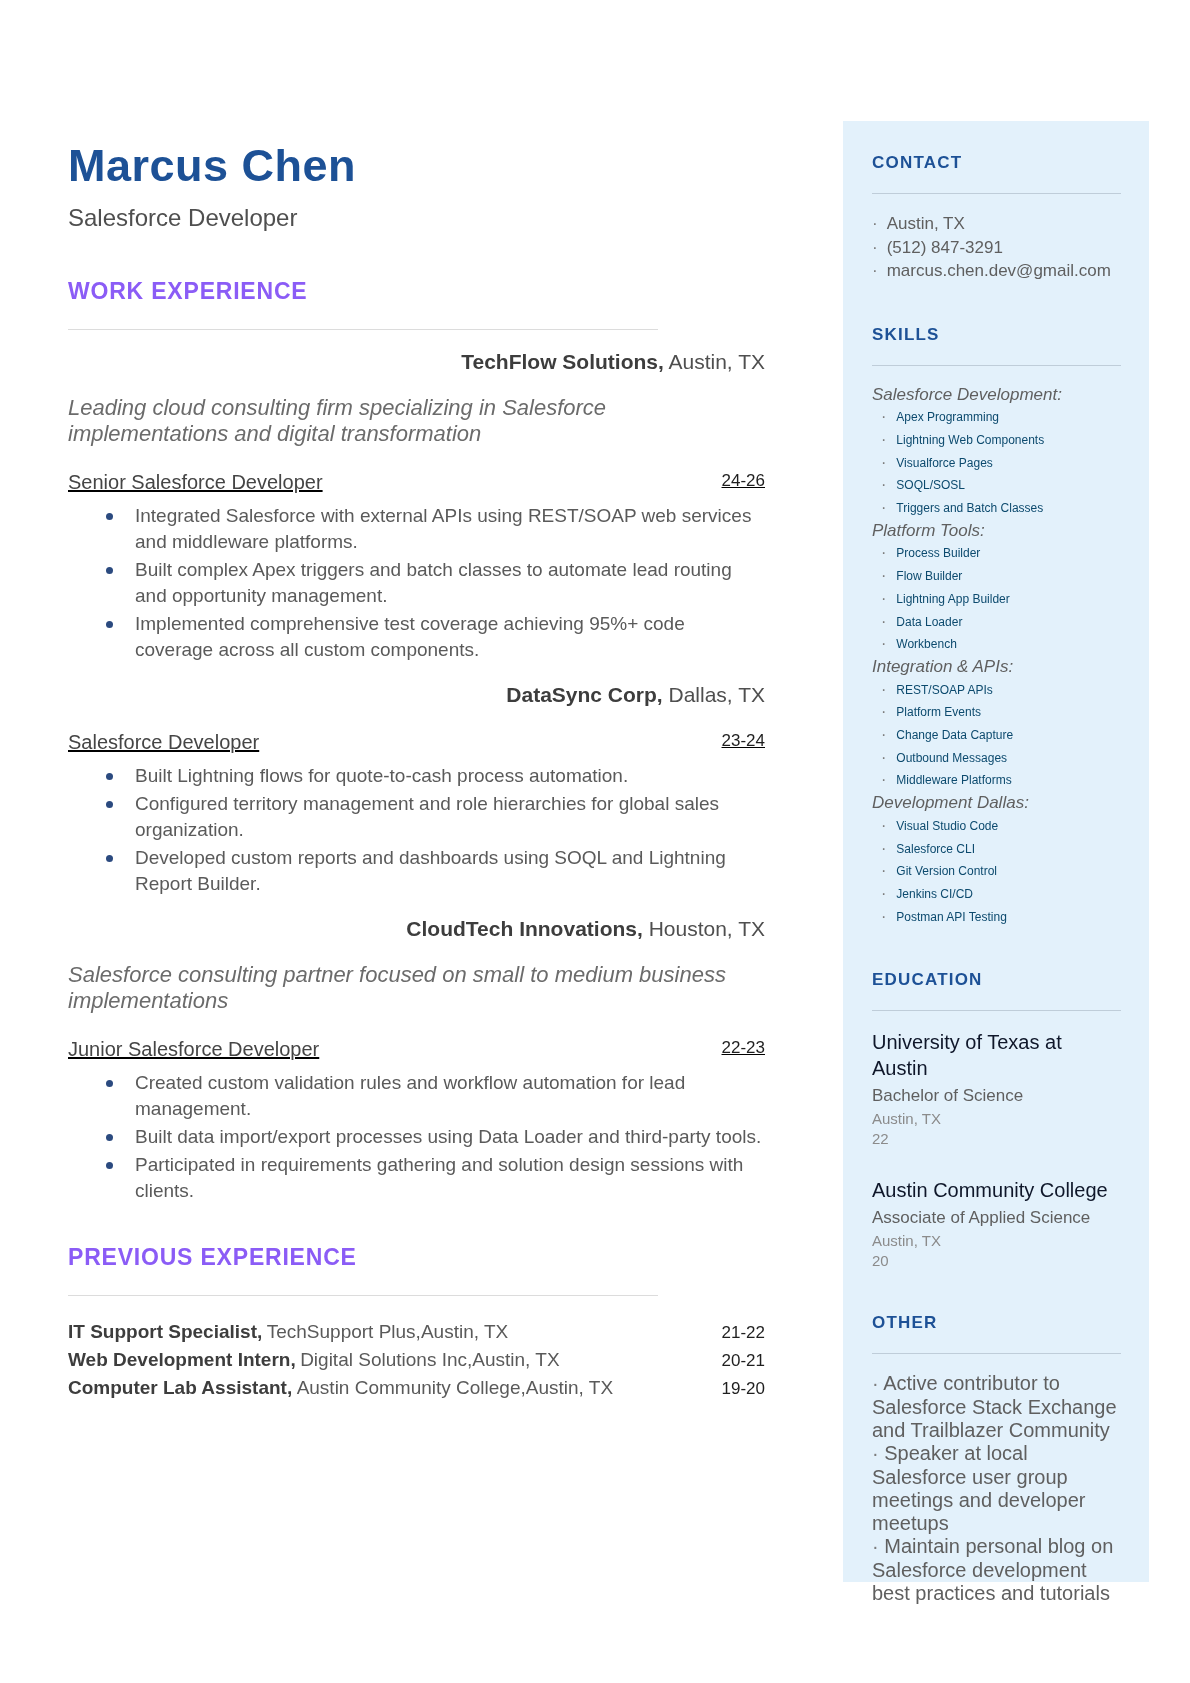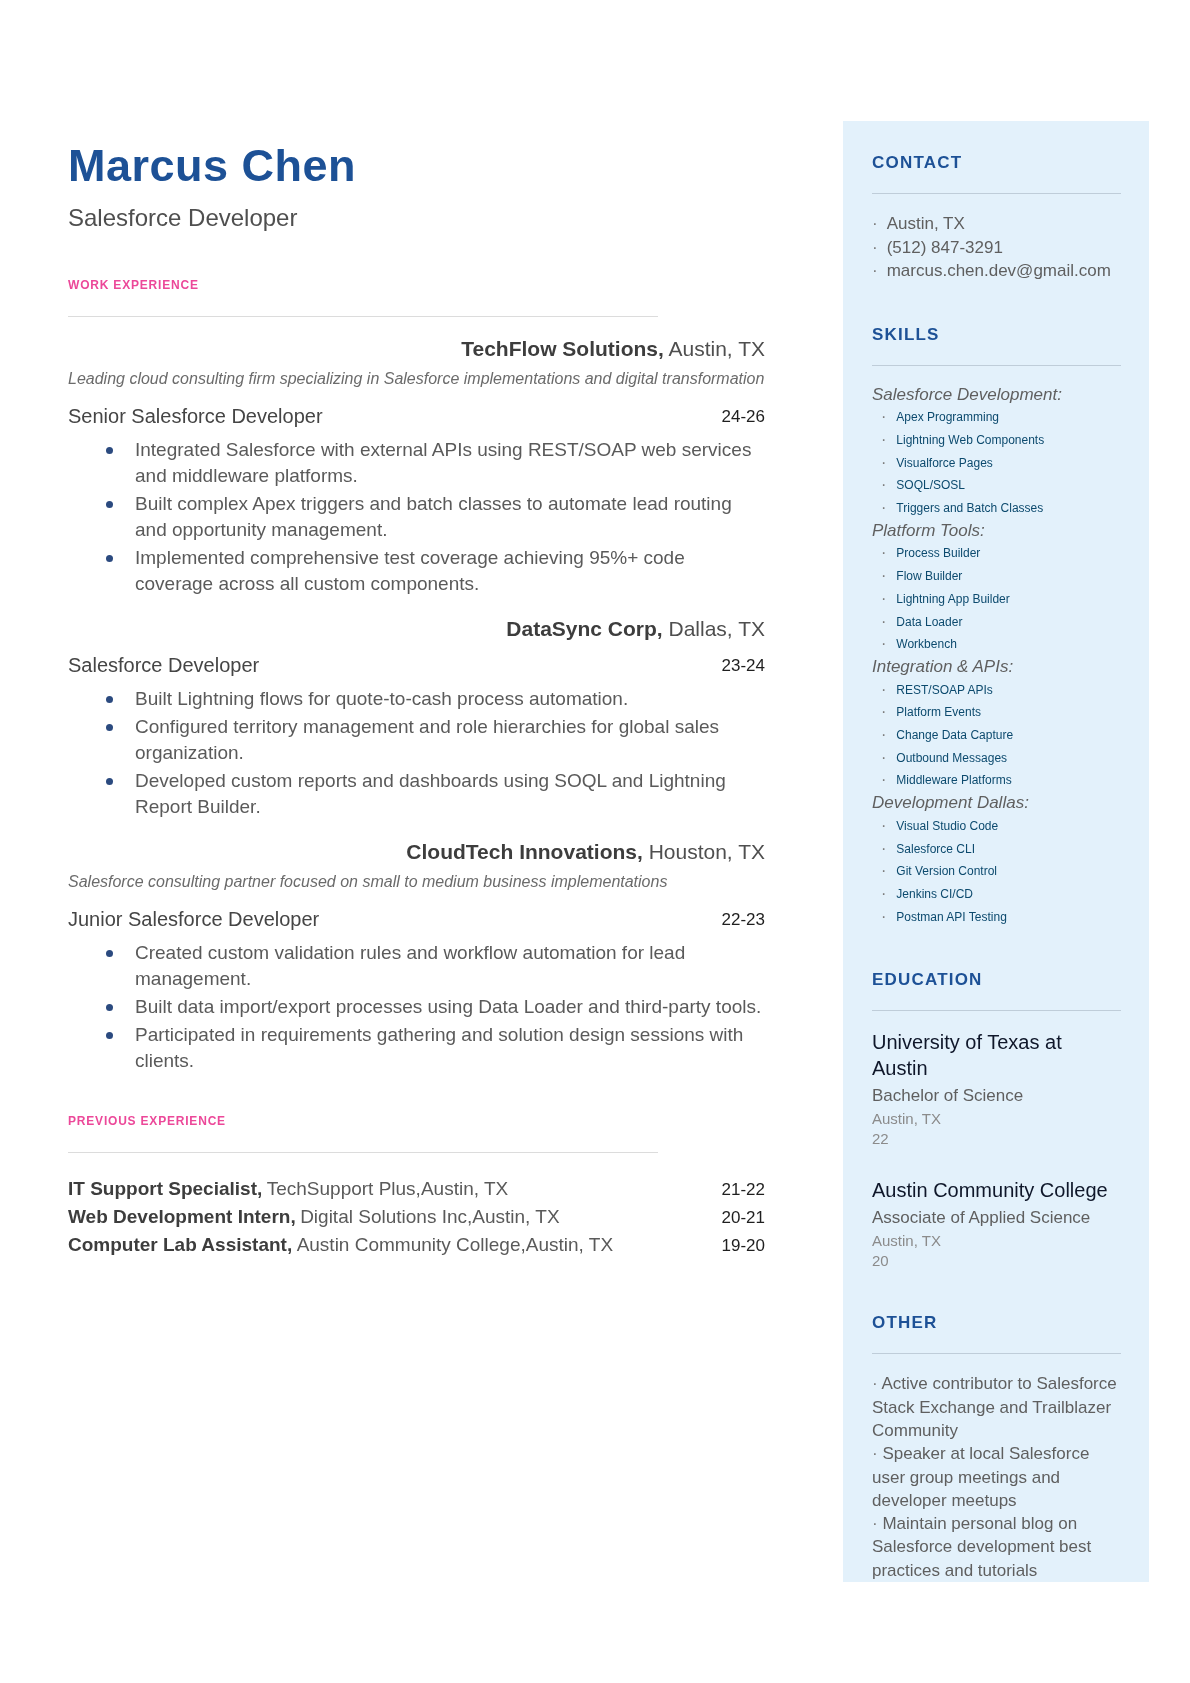--- a/index.html
+++ b/index.html
@@ -13,28 +13,28 @@
   }
   
   .main{position:absolute;left:68px;top:0;width:697px;}
   .person-name{
     margin:0;padding-top:142px;
     font-size:45px;line-height:48px;font-weight:700;
     color:#1d5196;letter-spacing:.5px;
   }
   .person-title{margin-top:14px;font-size:24px;color:#4f4f4f;}
   .section-heading{
-    margin-top:46px;font-size:12px;font-weight:700;
-    color:#ec4899;letter-spacing:.8px;
+    margin-top:46px;font-size:23px;font-weight:700;
+    color:#8b5cf6;letter-spacing:.8px;
   }
   .divider{margin-top:24px;width:590px;height:1px;background:#dcdcdc;}
   .company-line{margin-top:20px;font-size:21px;color:#4f4f4f;text-align:right;}
   .company-line .company{font-weight:700;color:#3d3d3d;}
-  .job-summary{margin-top:5px;font-style:italic;font-size:16px;line-height:26px;color:#6b6b6b;}
-  .role-row{margin-top:13px;display:flex;justify-content:space-between;align-items:center;}
+  .job-summary{margin-top:21px;font-style:italic;font-size:22px;line-height:26px;color:#6b6b6b;}
+  .role-row{margin-top:24px;display:flex;justify-content:space-between;align-items:flex-start;text-decoration:underline;}
   .role-title{font-size:20px;color:#454545;}
   .role-dates{font-size:17px;color:#1f1f1f;}
   .bullets{margin-top:9px;}
   .bullet-row{display:flex;align-items:flex-start;margin-bottom:2px;}
   .bullet-dot{
     flex:none;width:7px;height:7px;border-radius:50%;
     background:#2b4a7f;margin:10px 22px 0 38px;
   }
   .bullet-text{font-size:19px;line-height:26px;color:#5a5a5a;}
   .prev-heading{margin-top:40px;}
@@ -58,21 +58,21 @@
   .skills-section,.education-section,.other-section{margin-top:42px;}
   .skill-label{font-style:italic;font-size:17px;color:#5f5f5f;line-height:22.7px;}
   .skill-row{display:flex;align-items:flex-start;line-height:22.7px;padding-left:9px;}
   .skill-row .mdot{flex:none;color:#7c7c7c;margin-right:10px;font-size:16px;}
   .skill-row .side-text{font-size:12px;color:#0c4a6e;}
   .school{margin-bottom:28px;}
   .school-name{font-size:20px;line-height:26px;color:#0f172a;}
   .school-degree{margin-top:3px;font-size:17px;line-height:23px;color:#5f5f5f;}
   .school-location{margin-top:2px;font-size:15px;line-height:20px;color:#8b8b8b;}
   .school-year{font-size:15px;line-height:20px;color:#8b8b8b;}
-  .other-item{font-size:17px;line-height:23.3px;color:#5f5f5f;}
+  .other-item{font-size:20px;line-height:23.3px;color:#5f5f5f;}
   .other-item .mdot{color:#7c7c7c;}
 </style>
 </head>
 <body>
 
 <div class="page">
 
   <div class="main">
     <h1 class="person-name">Marcus Chen</h1>
     <div class="person-title">Salesforce Developer</div>

